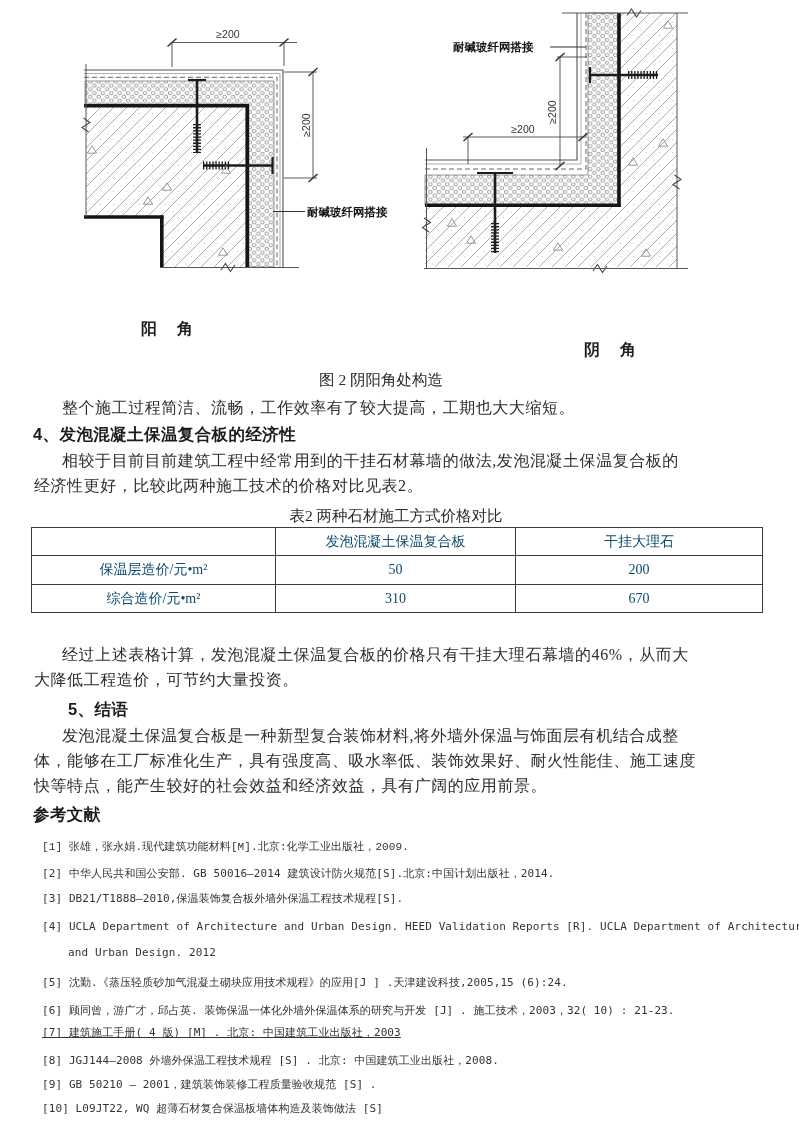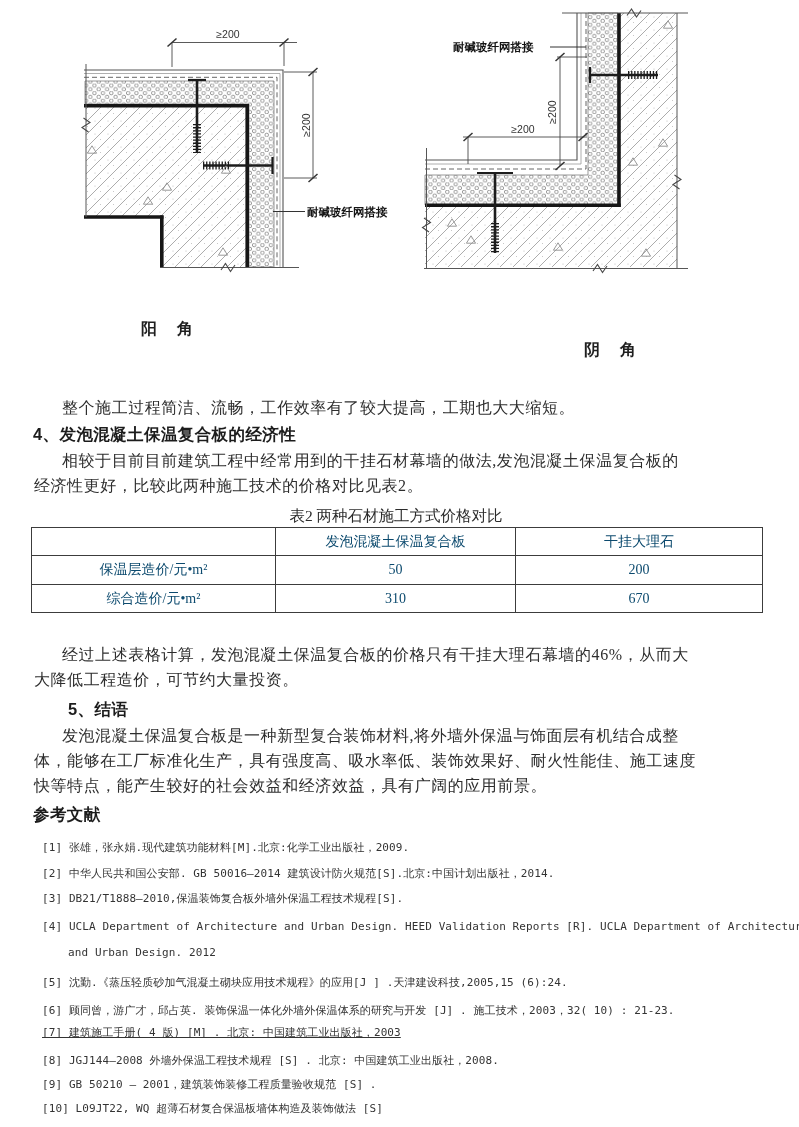--- a/index.html
+++ b/index.html
@@ -173,20 +173,21 @@
       <use href="#tick" transform="translate(583,137)"></use>
       <text class="svg-dim" x="523" y="133" text-anchor="middle">≥200</text>
 
       <path d="M550,47 H586" stroke="#333" stroke-width="1"></path>
       <text class="svg-label" x="453" y="51">耐碱玻纤网搭接</text>
     </g>
   </svg>
 
   <div class="abs fig-title" style="left:141px;top:319px;">阳　角</div>
   <div class="abs fig-title" style="left:584px;top:340px;">阴　角</div>
+  <div class="abs fig-caption" style="left:0;top:370px;width:762px;">图 2  阴阳角处构造</div>
 
   <div class="abs body-line" style="left:62px;top:398px;">整个施工过程简洁、流畅，工作效率有了较大提高，工期也大大缩短。</div>
   <div class="abs heading" style="left:33px;top:424px;">4、发泡混凝土保温复合板的经济性</div>
   <div class="abs body-line" style="left:62px;top:451px;">相较于目前目前建筑工程中经常用到的干挂石材幕墙的做法,发泡混凝土保温复合板的</div>
   <div class="abs body-line" style="left:34px;top:476px;">经济性更好，比较此两种施工技术的价格对比见表2。</div>
 
   <div class="abs tbl-caption" style="left:0;top:506px;width:792px;">表2  两种石材施工方式价格对比</div>
   <table class="price" style="left:31px;top:527px;width:731px;">
     <colgroup>
         <col style="width:244px">
@@ -213,21 +214,21 @@
     </table>
 
   <div class="abs body-line" style="left:62px;top:645px;">经过上述表格计算，发泡混凝土保温复合板的价格只有干挂大理石幕墙的46%，从而大</div>
   <div class="abs body-line" style="left:34px;top:670px;">大降低工程造价，可节约大量投资。</div>
   <div class="abs heading" style="left:33px;top:699px;margin-left:35px;">5、结语</div>
   <div class="abs body-line" style="left:62px;top:726px;">发泡混凝土保温复合板是一种新型复合装饰材料,将外墙外保温与饰面层有机结合成整</div>
   <div class="abs body-line" style="left:34px;top:751px;">体，能够在工厂标准化生产，具有强度高、吸水率低、装饰效果好、耐火性能佳、施工速度</div>
   <div class="abs body-line" style="left:34px;top:776px;">快等特点，能产生较好的社会效益和经济效益，具有广阔的应用前景。</div>
   <div class="abs heading" style="left:33px;top:804px;">参考文献</div>
 
-  <div class="abs ref-line" style="left:42px;top:841px;">[1] 张雄，张永娟.现代建筑功能材料[M].北京:化学工业出版社，2009.</div>
+  <div class="abs ref-line" style="left:42px;top:841px;font-family:Liberation Mono, monospace;">[1] 张雄，张永娟.现代建筑功能材料[M].北京:化学工业出版社，2009.</div>
   <div class="abs ref-line" style="left:42px;top:867px;">[2] 中华人民共和国公安部. GB 50016—2014  建筑设计防火规范[S].北京:中国计划出版社，2014.</div>
   <div class="abs ref-line" style="left:42px;top:892px;">[3] DB21/T1888—2010,保温装饰复合板外墙外保温工程技术规程[S].</div>
   <div class="abs ref-line" style="left:42px;top:920px;">[4] UCLA Department of Architecture and Urban Design. HEED Validation Reports [R]. UCLA Department of Architecture</div>
   <div class="abs ref-line" style="left:68px;top:946px;">and Urban Design. 2012</div>
   <div class="abs ref-line" style="left:42px;top:976px;">[5] 沈勤.《蒸压轻质砂加气混凝土砌块应用技术规程》的应用[J ] .天津建设科技,2005,15 (6):24.</div>
   <div class="abs ref-line" style="left:42px;top:1004px;">[6] 顾同曾，游广才，邱占英.  装饰保温一体化外墙外保温体系的研究与开发 [J] .  施工技术，2003，32( 10) : 21-23.</div>
   <div class="abs ref-line" style="left:42px;top:1026px;text-decoration:underline;">[7] 建筑施工手册( 4 版)  [M] .  北京: 中国建筑工业出版社，2003</div>
   <div class="abs ref-line" style="left:42px;top:1054px;">[8] JGJ144—2008 外墙外保温工程技术规程 [S] .  北京: 中国建筑工业出版社，2008.</div>
   <div class="abs ref-line" style="left:42px;top:1078px;">[9]  GB 50210 — 2001，建筑装饰装修工程质量验收规范 [S] .</div>
   <div class="abs ref-line" style="left:42px;top:1102px;">[10]  L09JT22, WQ 超薄石材复合保温板墙体构造及装饰做法 [S]</div>

